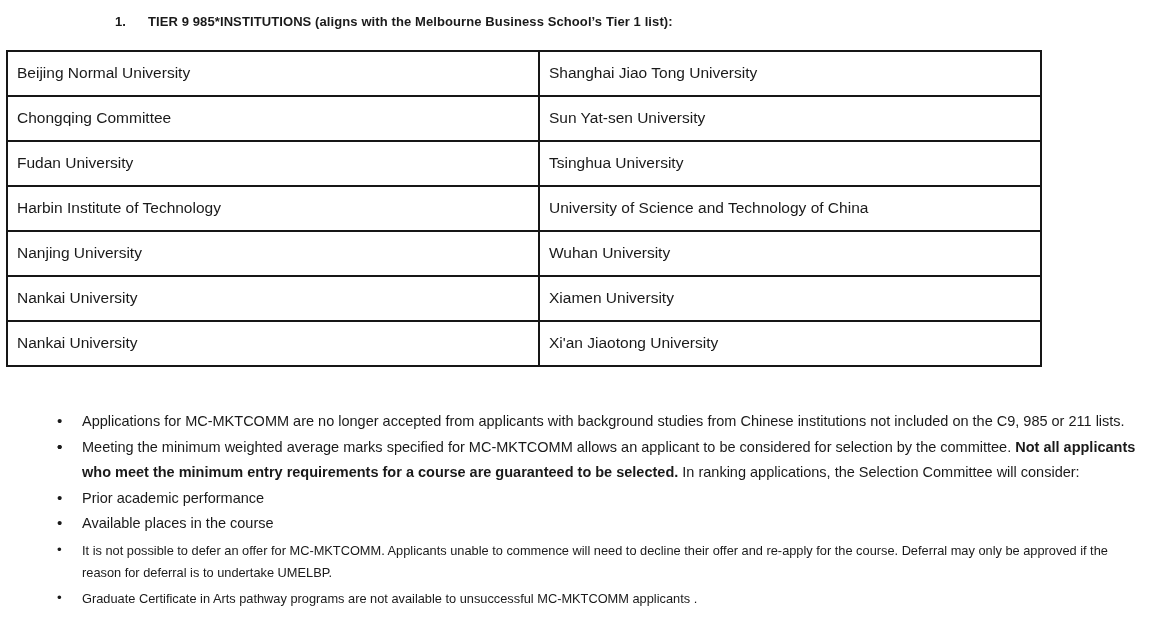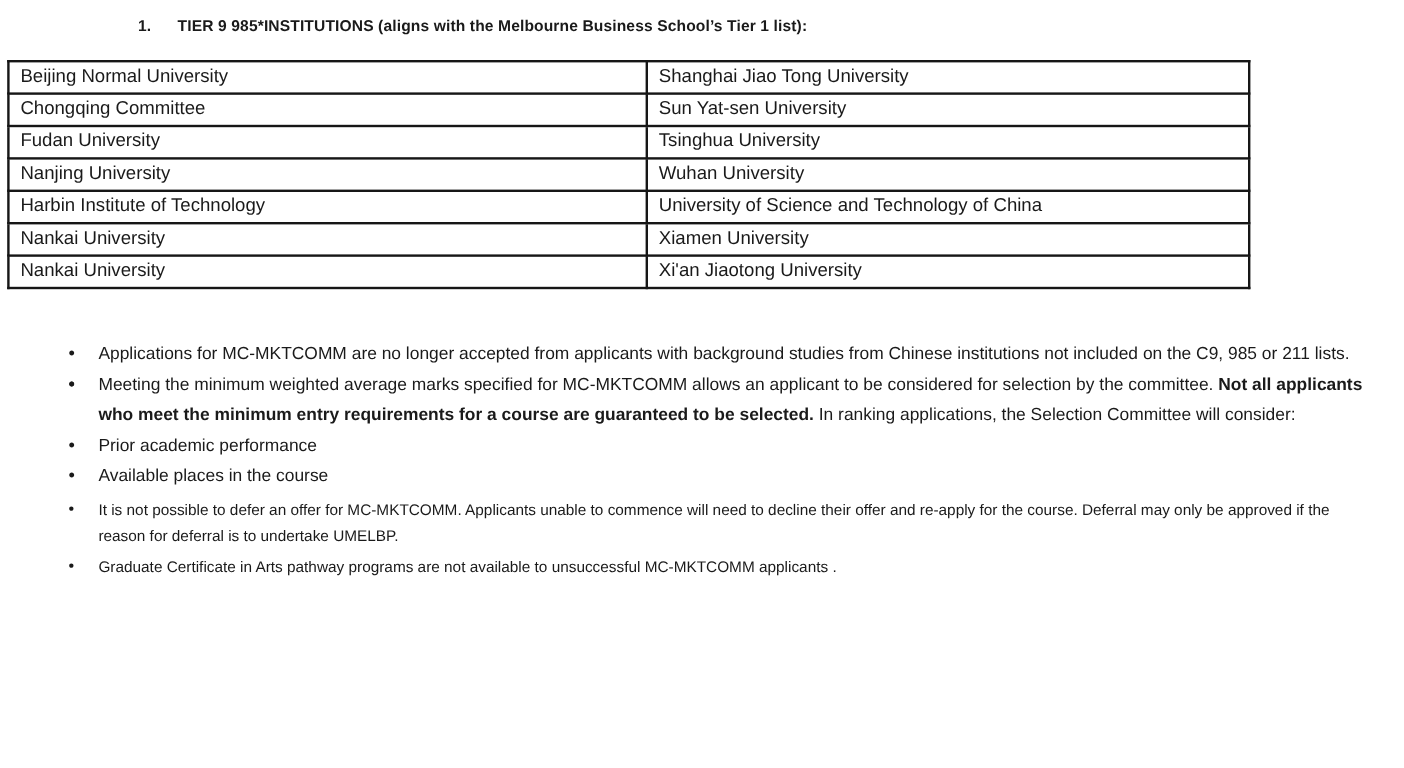--- a/index.html
+++ b/index.html
@@ -28,21 +28,21 @@
     flex: 0 0 auto;
   }
   table.universities {
     border-collapse: collapse;
     margin: 21px 0 0 6px;
     width: 1034px;
     table-layout: fixed;
   }
   table.universities td {
     border: 2px solid #161616;
-    height: 27px;
+    height: 45px;
     font-size: 15.5px;
     padding: 1px 9px 2px 9px;
     vertical-align: middle;
     white-space: nowrap;
     overflow: hidden;
   }
   table.universities col.c1 { width: 532px; }
   table.universities col.c2 { width: 502px; }
   ul.notes {
     list-style: none;
@@ -91,26 +91,26 @@
         </tr>
         <tr>
           <td>Chongqing Committee</td>
           <td>Sun Yat-sen University</td>
         </tr>
         <tr>
           <td>Fudan University</td>
           <td>Tsinghua University</td>
         </tr>
         <tr>
+          <td>Harbin Institute of Technology</td>
+          <td>University of Science and Technology of China</td>
+        </tr>
+        <tr>
           <td>Nanjing University</td>
           <td>Wuhan University</td>
-        </tr>
-        <tr>
-          <td>Harbin Institute of Technology</td>
-          <td>University of Science and Technology of China</td>
         </tr>
         <tr>
           <td>Nankai University</td>
           <td>Xiamen University</td>
         </tr>
         <tr>
           <td>Nankai University</td>
           <td>Xi'an Jiaotong University</td>
         </tr>
       </tbody>

